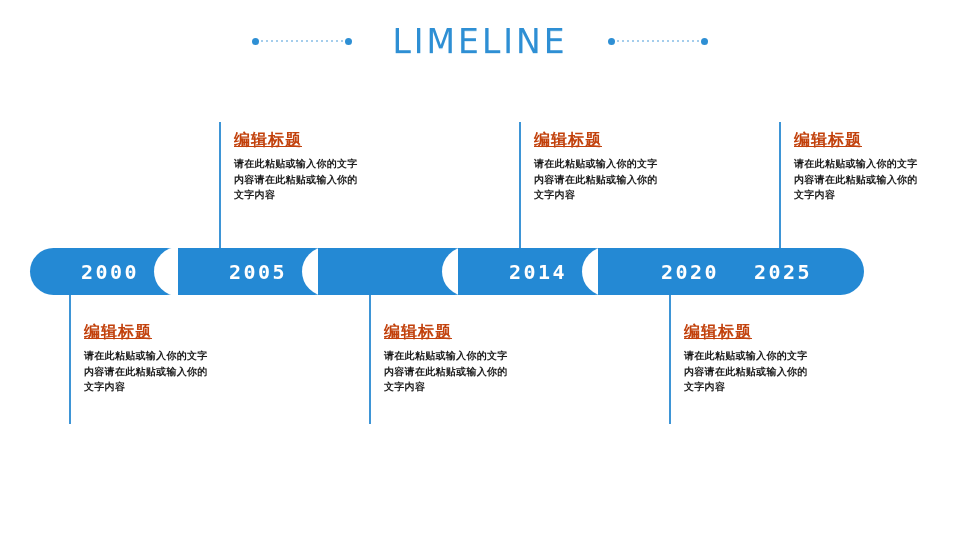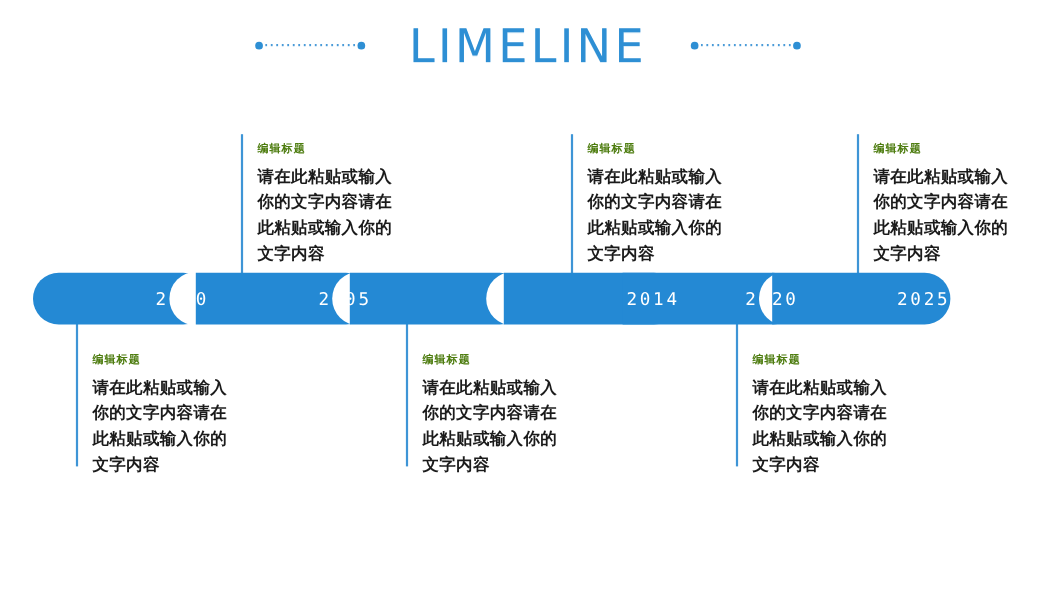--- a/index.html
+++ b/index.html
@@ -44,21 +44,21 @@
     flex: 1 1 auto;
     height: 2px;
     margin: 0 2px;
     background-image: radial-gradient(circle, #4a9bd8 0.9px, rgba(255,255,255,0) 1.1px);
     background-size: 5px 2px;
     background-repeat: repeat-x;
     background-position: center;
   }
   .title {
     font-family: "DejaVu Sans", sans-serif;
-    font-size: 42px;
+    font-size: 33px;
     font-weight: 400;
     letter-spacing: 3px;
     color: #2E8FD4;
     margin: 0 40px;
     white-space: nowrap;
     text-shadow: 0 1px 0 rgba(46,143,212,0.18);
   }
 
   
   .timeline {
@@ -86,53 +86,54 @@
     height: 49px;
     border-radius: 50%;
     background: #ffffff;
   }
   .seg-year {
     position: absolute;
     top: 50%;
     transform: translateY(-50%);
     left: 0;
     width: 100%;
-    text-align: right;
+    text-align: center;
     color: #ffffff;
     font-family: "DejaVu Sans Mono", monospace;
-    font-size: 16px;
-    font-weight: 400;
+    font-size: 20px;
+    font-weight: 700;
     letter-spacing: 2.5px;
     z-index: 3;
   }
 
   
   .connector {
     position: absolute;
     width: 1.5px;
     background: #3E95D6;
   }
 
   
   .block {
     position: absolute;
     width: 150px;
   }
   .block-title {
-    color: #4d7c0f;
-    font-size: 10px;
+    color: #c2410c;
+    font-size: 16px;
     font-weight: 700;
     letter-spacing: 1px;
     margin: 0 0 7px 0;
     line-height: 1.2;
     white-space: nowrap;
+    text-decoration: underline;
   }
   .block-body {
     color: #1b1b1b;
-    font-size: 15px;
+    font-size: 10px;
     font-weight: 700;
     line-height: 1.55;
     letter-spacing: 0.3px;
     margin: 0;
     width: 128px;
   }
   .block.above { text-align: left; }
   .block.below { text-align: left; }
 </style>
 </head>
@@ -169,21 +170,21 @@
     <span class="notch"></span>
     <span class="seg-year">2005</span>
   </div>
   <div class="segment" style="left:288px; width:160px;">
     <span class="notch"></span>
   </div>
   <div class="segment" style="left:428px; width:160px;">
     <span class="notch"></span>
     <span class="seg-year">2014</span>
   </div>
-  <div class="segment" style="left:536px; width:160px;">
+  <div class="segment" style="left:568px; width:160px;padding-left:24px;">
     <span class="notch"></span>
     <span class="seg-year">2020</span>
   </div>
   <div class="segment last" style="left:672px; width:162px;">
 
     <span class="seg-year">2025</span>
   </div>
 </div>
 
 <div class="block above" style="left:234px; top:130px;">

